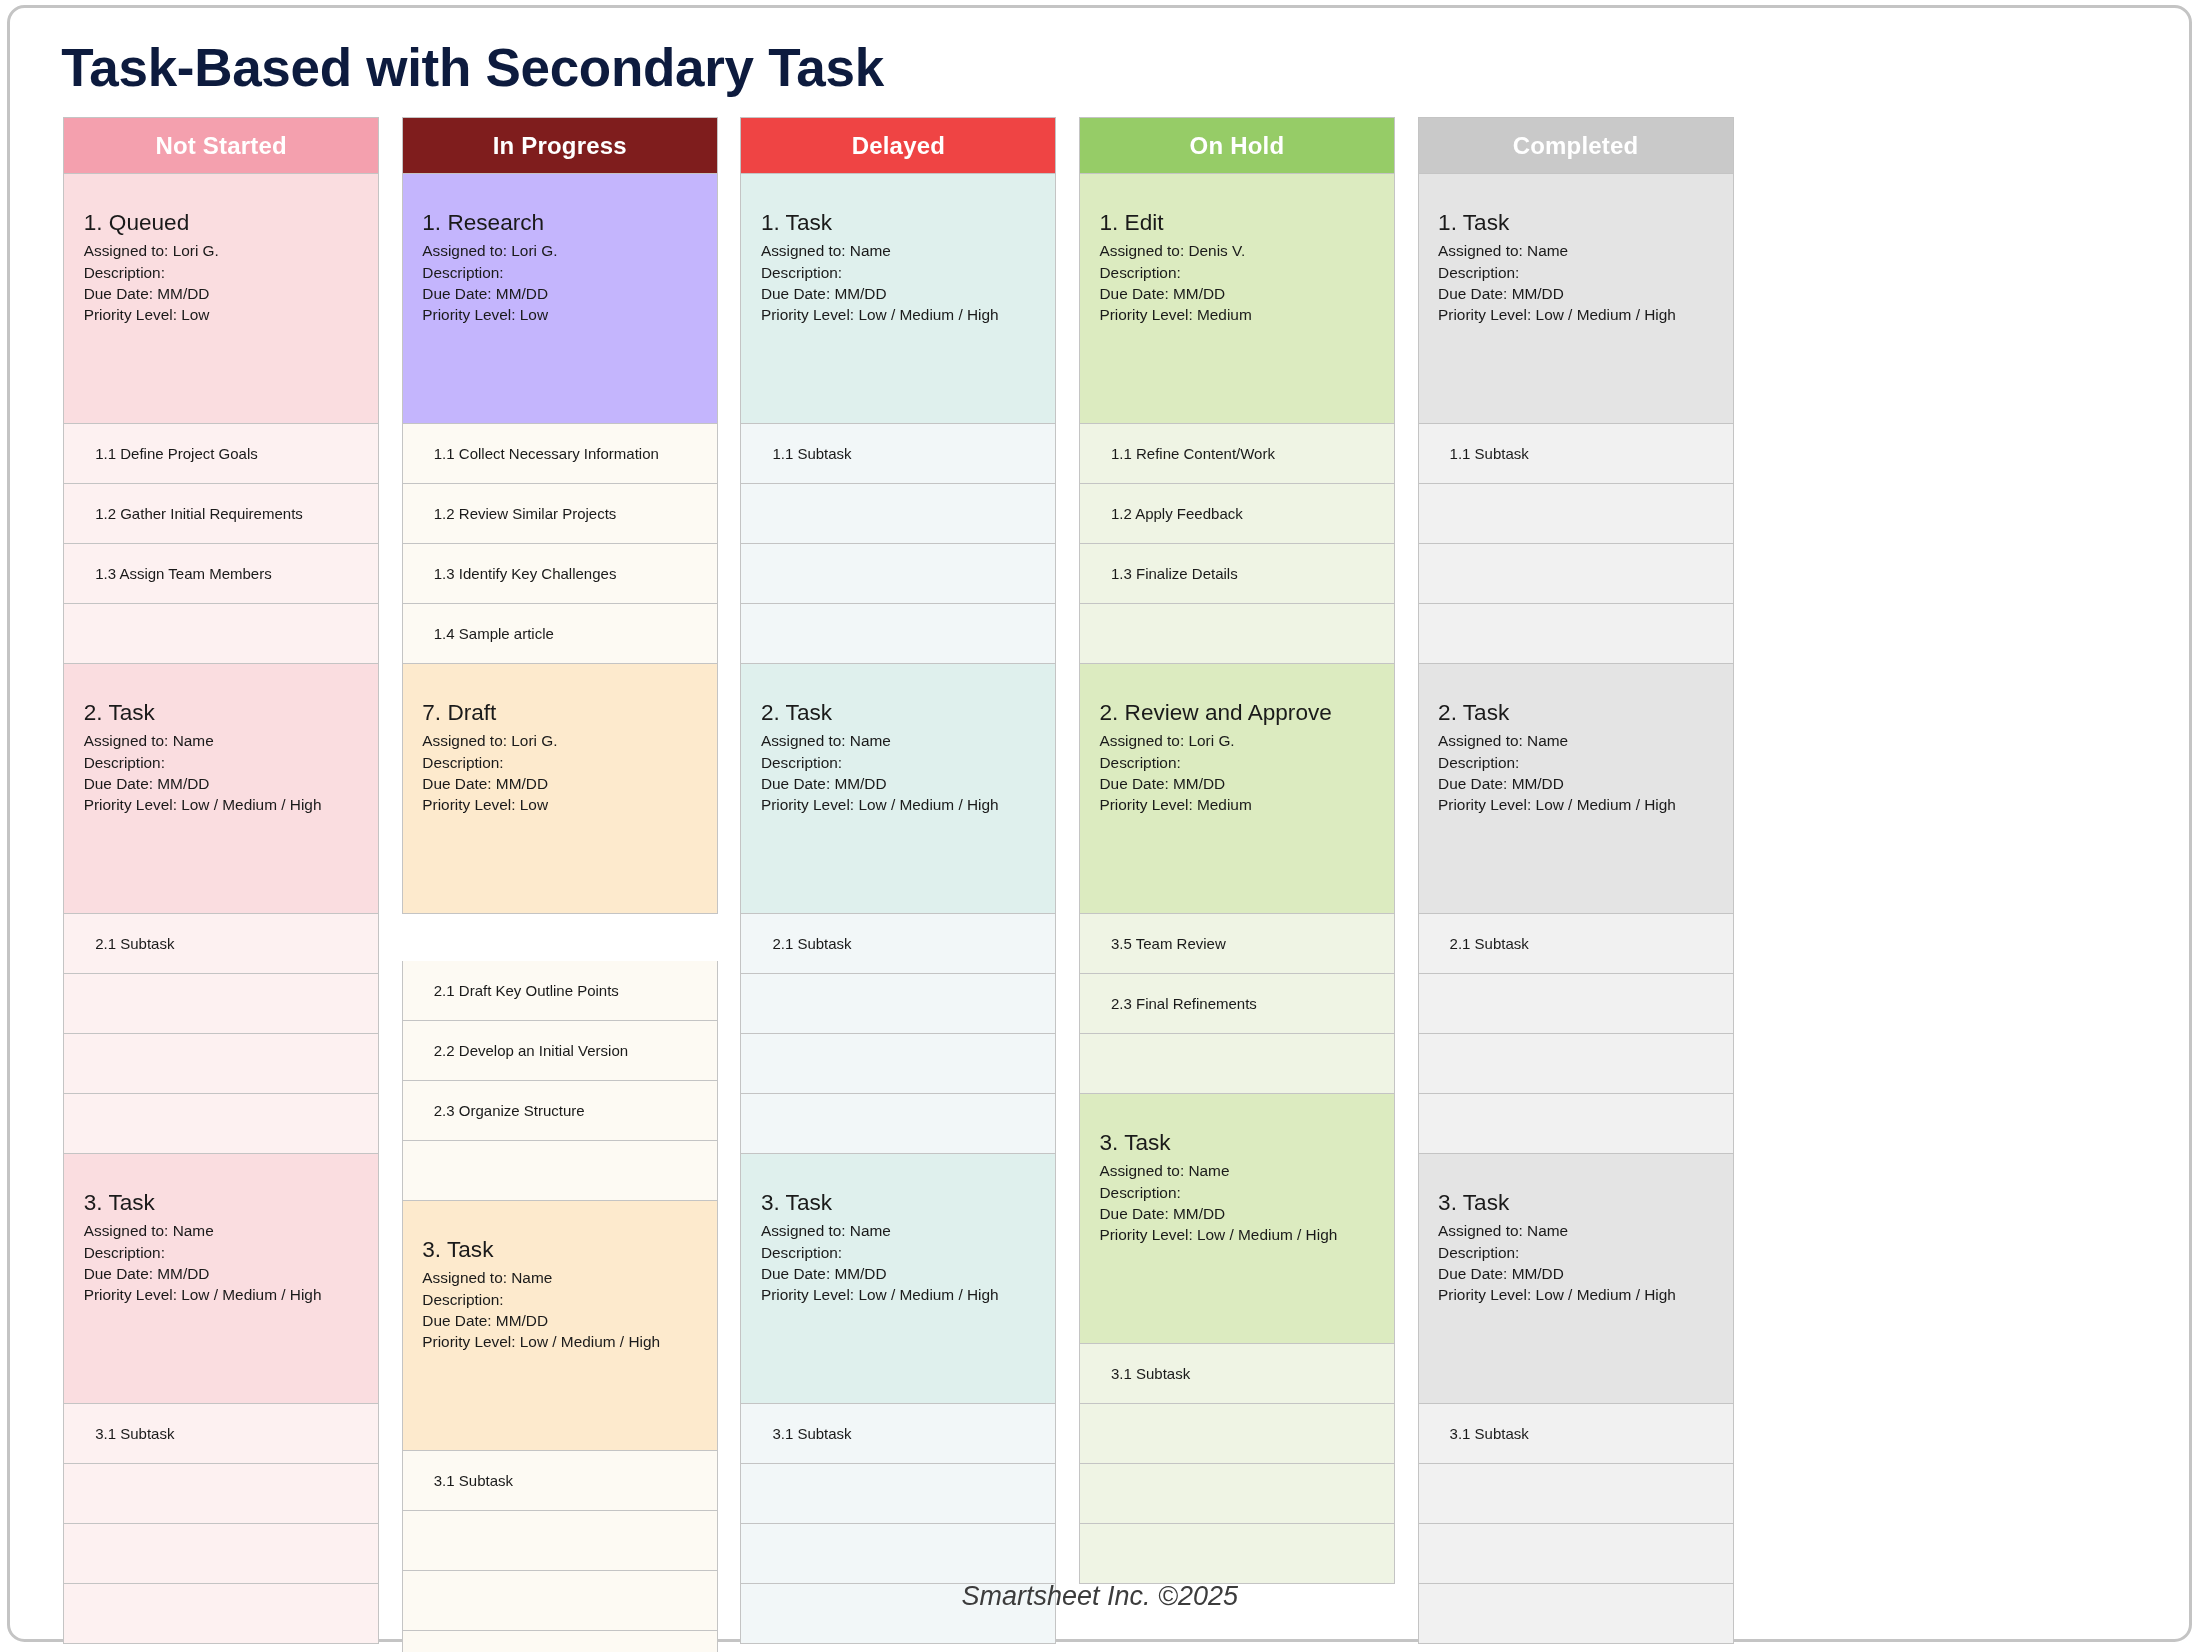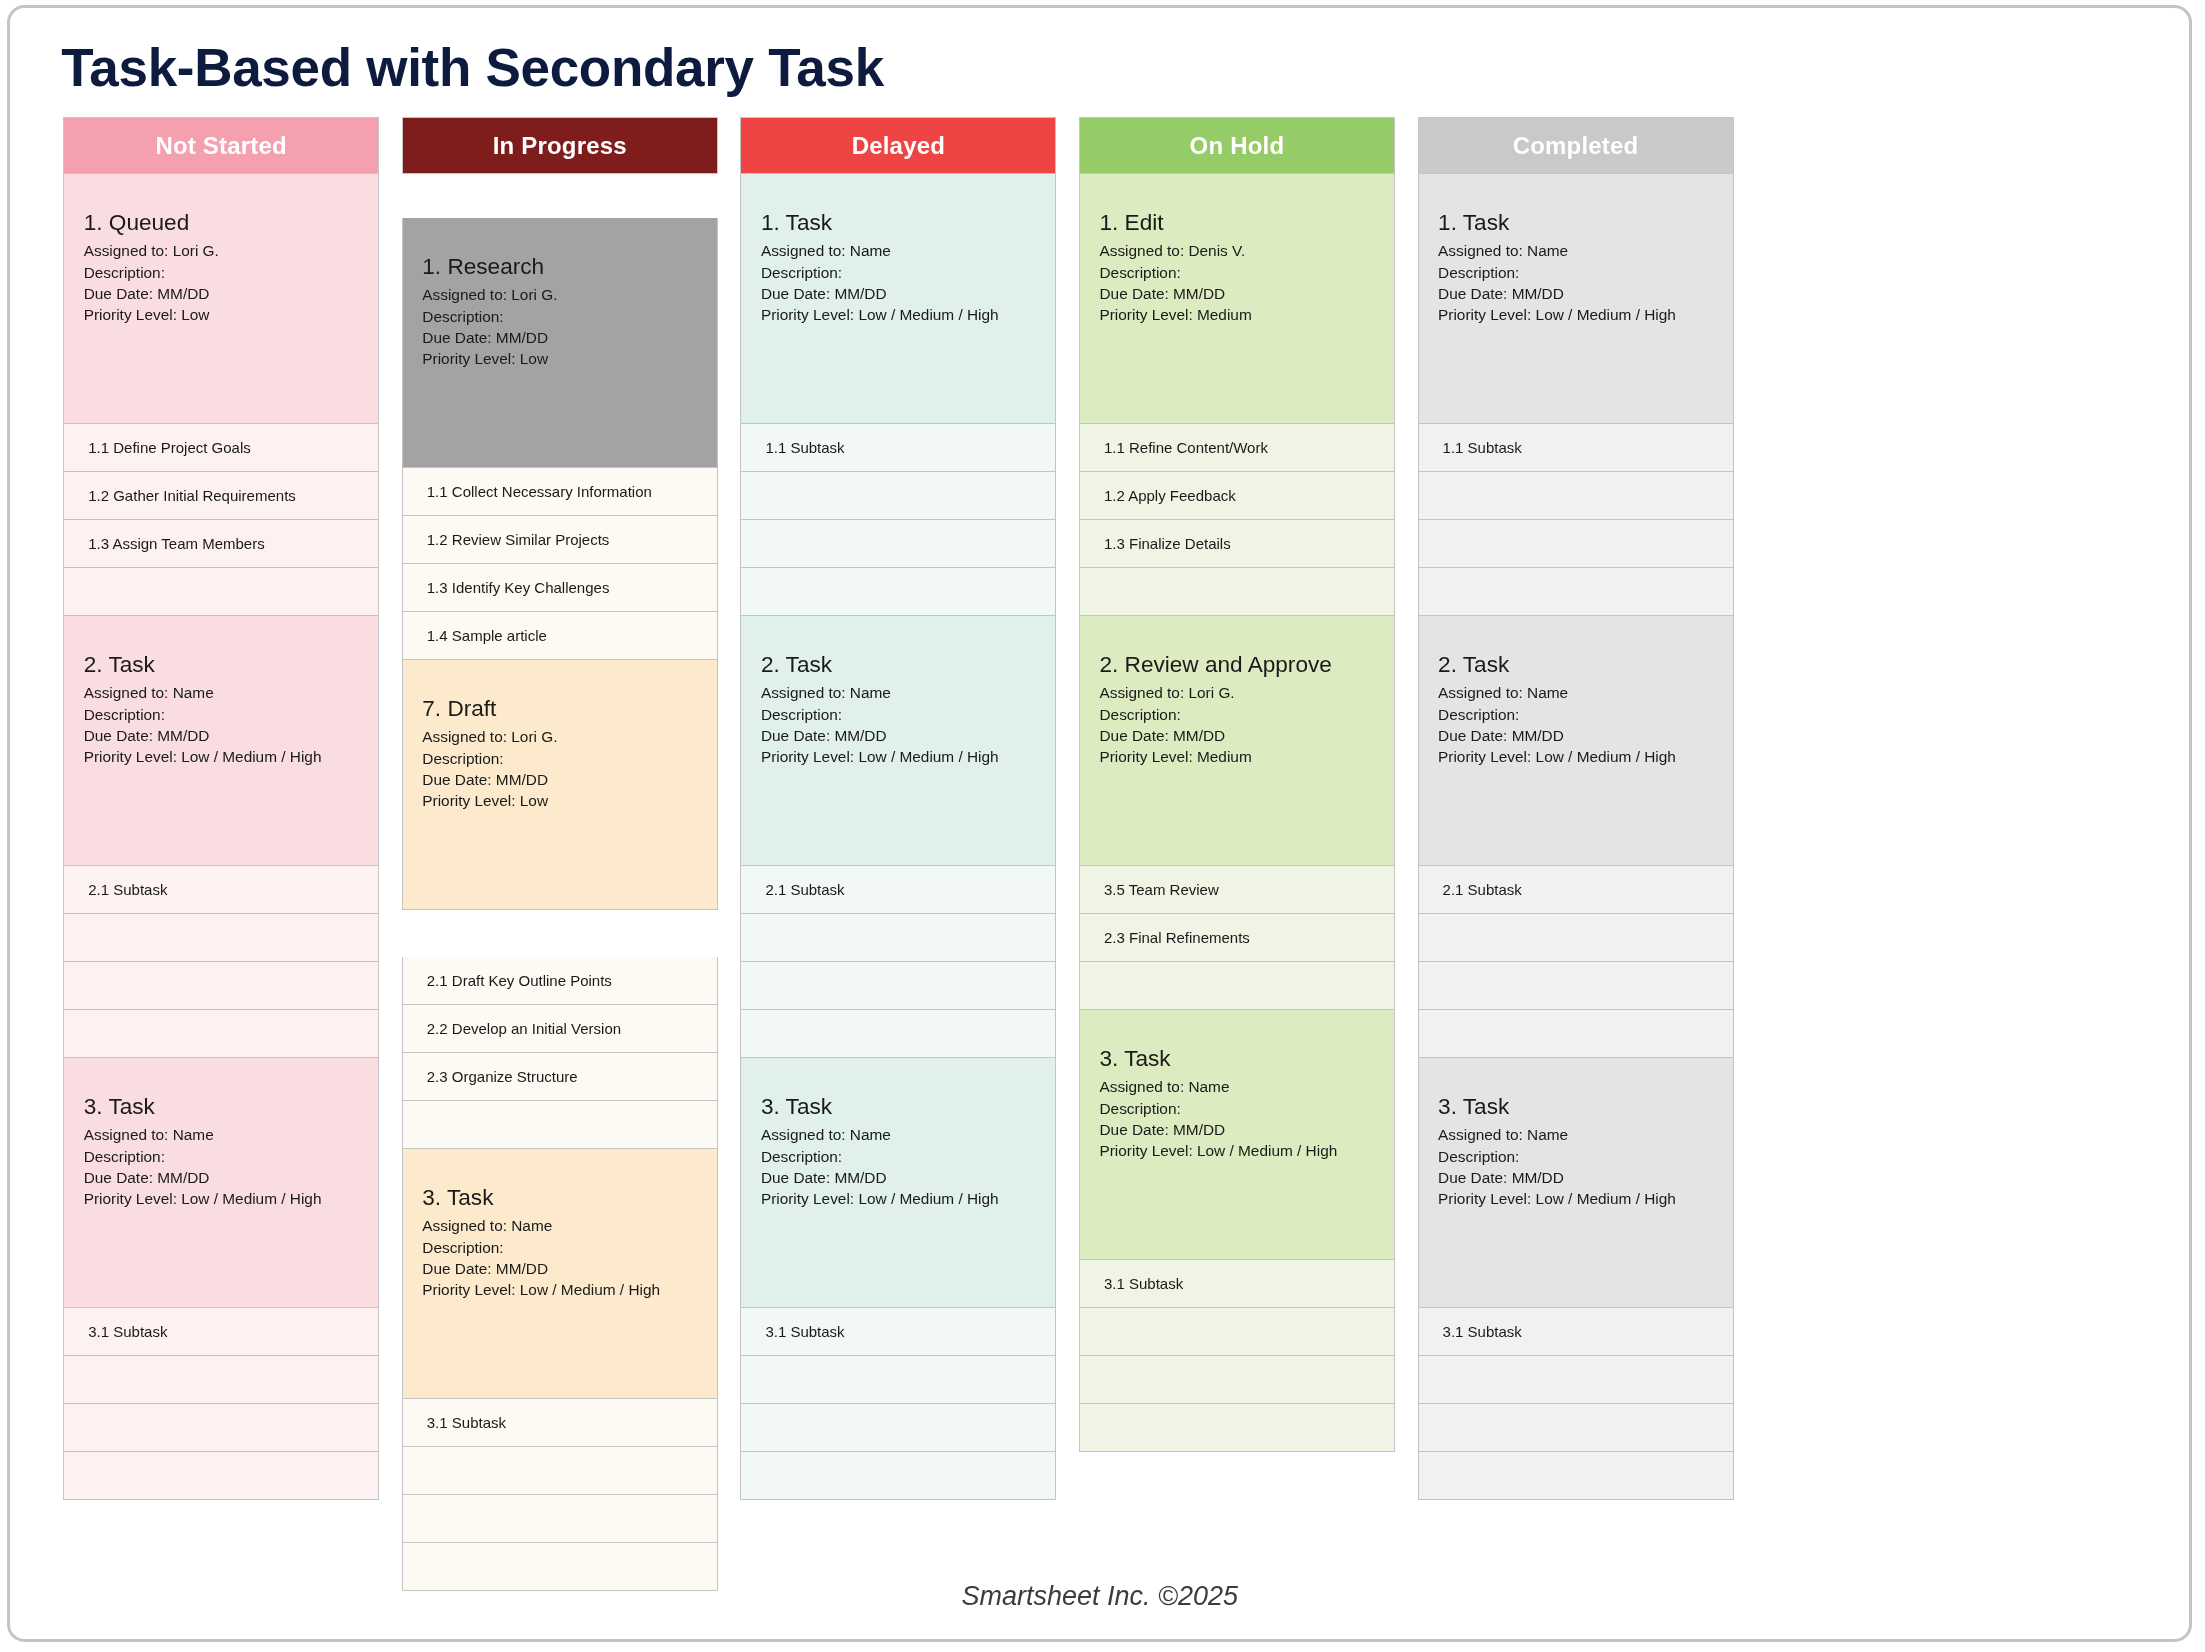--- a/index.html
+++ b/index.html
@@ -91,24 +91,24 @@
     font-size: 15.4px;
     color: #1a1a1a;
     line-height: 1.38;
     white-space: nowrap;
   }
 
   .subtask-row {
     border: 1.5px solid #c4c4c4;
     border-top: none;
     box-sizing: border-box;
-    height: 48px;
+    height: 60px;
     display: flex;
     align-items: center;
-    padding-left: 24px;
+    padding-left: 31px;
     font-size: 15px;
     color: #1a1a1a;
     white-space: nowrap;
     text-align: center;
   }
 
   #footer {
     position: absolute;
     left: 0;
     right: 0;
@@ -165,21 +165,21 @@
           </div>
           <div class="subtask-row" style="background: rgb(253, 241, 241);">3.1 Subtask</div>
           <div class="subtask-row" style="background: rgb(253, 241, 241);"></div>
           <div class="subtask-row" style="background: rgb(253, 241, 241);"></div>
           <div class="subtask-row" style="background: rgb(253, 241, 241);"></div>
         </div>
       </div>
       <div class="column">
         <div class="col-header" style="background: #7f1d1d;">In Progress</div>
         <div class="task-block">
-          <div class="task-card" style="background: #a3a3a3; margin-top: 44px;">
+          <div class="task-card" style="background: #c4b5fd;">
             <div class="task-title">1. Research</div>
             <div class="task-meta">Assigned to: Lori G.</div>
             <div class="task-meta">Description:</div>
             <div class="task-meta">Due Date: MM/DD</div>
             <div class="task-meta">Priority Level: Low</div>
           </div>
           <div class="subtask-row" style="background: rgb(253, 250, 243);">1.1 Collect Necessary Information</div>
           <div class="subtask-row" style="background: rgb(253, 250, 243);">1.2 Review Similar Projects</div>
           <div class="subtask-row" style="background: rgb(253, 250, 243);">1.3 Identify Key Challenges</div>
           <div class="subtask-row" style="background: rgb(253, 250, 243);">1.4 Sample article</div>

